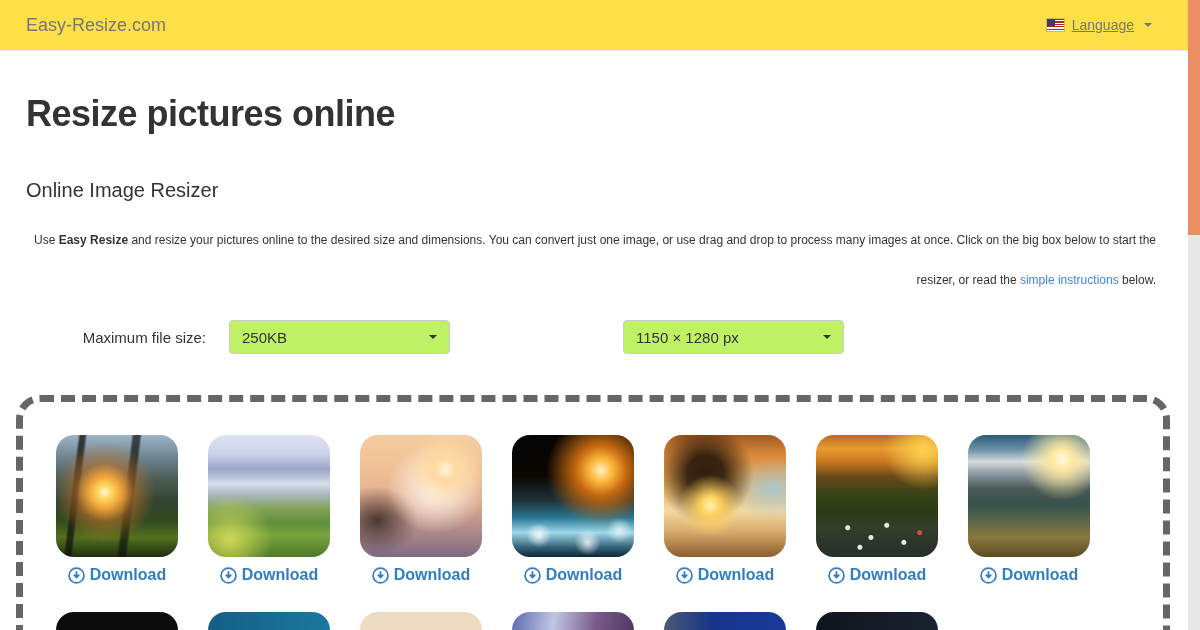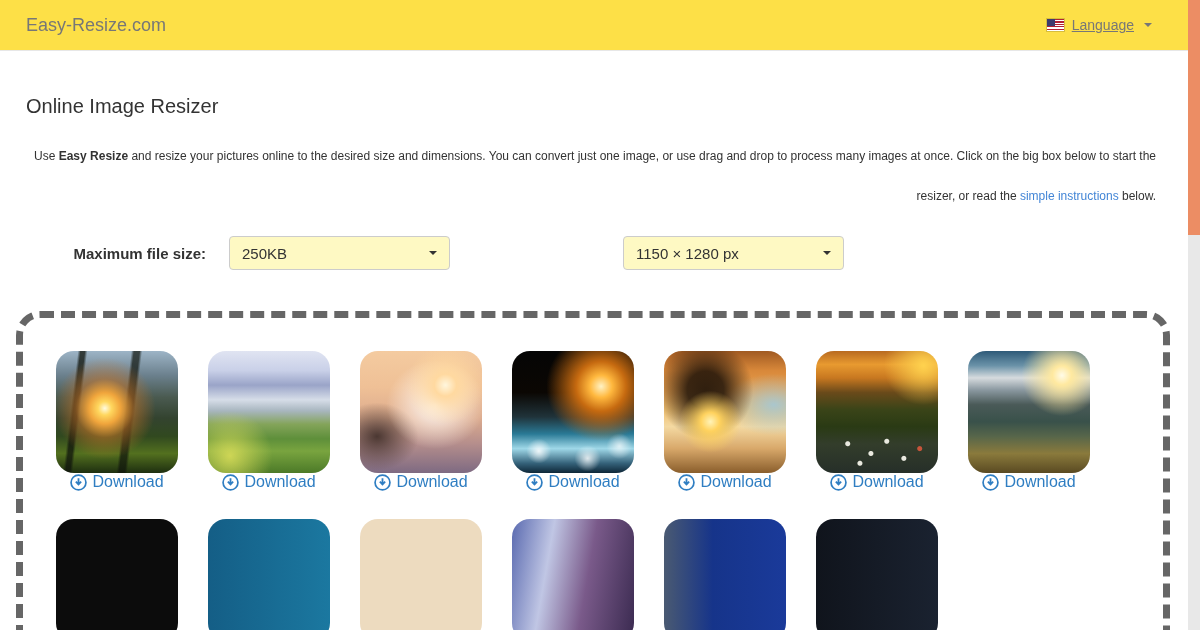--- a/index.html
+++ b/index.html
@@ -23,34 +23,34 @@
   
   .container { padding: 0 26px; }
   h1 { font-size: 36px; font-weight: bold; color: #333; margin: 42px 0 0; letter-spacing: -.5px; }
   h2 { font-size: 20px; font-weight: normal; color: #333; margin: 44px 0 18px; }
   .intro { font-size: 12px; line-height: 40px; color: #333; max-width: 1130px; text-align: right; }
   .intro a { color: #4285d6; text-decoration: none; }
 
   
   .controls { display: flex; margin-top: 20px; }
   .ctl-group { display: flex; align-items: center; width: 50%; }
-  .ctl-label { flex: 0 0 180px; text-align: right; font-weight: bold; font-size: 15px; }
-  .select { width: 221px; height: 34px; margin-left: 23px; background: #fef9c3;
+  .ctl-label { flex: 0 0 180px; text-align: right; font-weight: normal; font-size: 15px; }
+  .select { width: 221px; height: 34px; margin-left: 23px; background: #bef264;
     border: 1px solid #ccc; border-radius: 4px; display: flex; align-items: center;
     justify-content: space-between; padding: 0 12px; font-size: 15px; cursor: pointer; }
   .select .caret { border-top-color: #333; }
 
   
   .dropzone { margin: 41px 30px 0 16px; border: 7px dashed #666; border-bottom: none;
     border-radius: 24px 24px 0 0; min-height: 420px; padding: 33px 0 0 33px; }
   .thumb-row { display: flex; gap: 30px; }
   .cell { width: 122px; display: flex; flex-direction: column; align-items: center; }
   .thumb { width: 122px; height: 122px; border-radius: 18px; }
-  .download { display: flex; align-items: center; gap: 5px; 
-    color: #2f7ec2; font-weight: normal; font-size: 16px; text-decoration: none; cursor: pointer; }
+  .download { display: flex; align-items: center; gap: 5px; margin-top: 9px;
+    color: #2f7ec2; font-weight: bold; font-size: 16px; text-decoration: none; cursor: pointer; }
   .download svg { display: block; }
   .partial-row { display: flex; gap: 30px; margin-top: 28px; }
   .pthumb { width: 122px; height: 122px; border-radius: 18px; }
 
   
   .t1 { background:
     radial-gradient(circle at 40% 47%, #fffbe0 0%, #ffd75e 7%, #f0a53c 16%, rgba(195,115,40,.55) 30%, rgba(0,0,0,0) 52%),
     linear-gradient(97deg, rgba(15,20,12,0) 16%, rgba(15,20,12,.75) 18%, rgba(15,20,12,.75) 21%, rgba(15,20,12,0) 23%, rgba(15,20,12,0) 55%, rgba(15,20,12,.7) 57%, rgba(15,20,12,.7) 61%, rgba(15,20,12,0) 63%),
     linear-gradient(180deg, #9db4c6 0%, #6b808d 20%, #4a5a50 38%, #33432f 55%, #31491f 70%, #53701f 84%, #1e2f10 100%); }
   .t2 { background:
@@ -102,20 +102,21 @@
 <div class="navbar">
   <span class="brand">Easy-Resize.com</span>
   <span class="lang">
     <span class="flag"></span>
     <span>Language</span>
     <span class="caret"></span>
   </span>
 </div>
 
 <div class="container">
+  <h1>Resize pictures online</h1>
   <h2>Online Image Resizer</h2>
   <p class="intro"><span>Use </span><b>Easy Resize</b><span> and resize your pictures online to the desired size and dimensions. You can convert just one image, or use drag and drop to process many images at once. Click on the big box below to start the resizer, or read the </span><a href="#">simple instructions</a><span> below.</span></p>
 
   <div class="controls">
     <div class="ctl-group">
       <span class="ctl-label">Maximum file size:</span>
       <div class="select">
         <span>250KB</span>
         <span class="caret"></span>
       </div>

